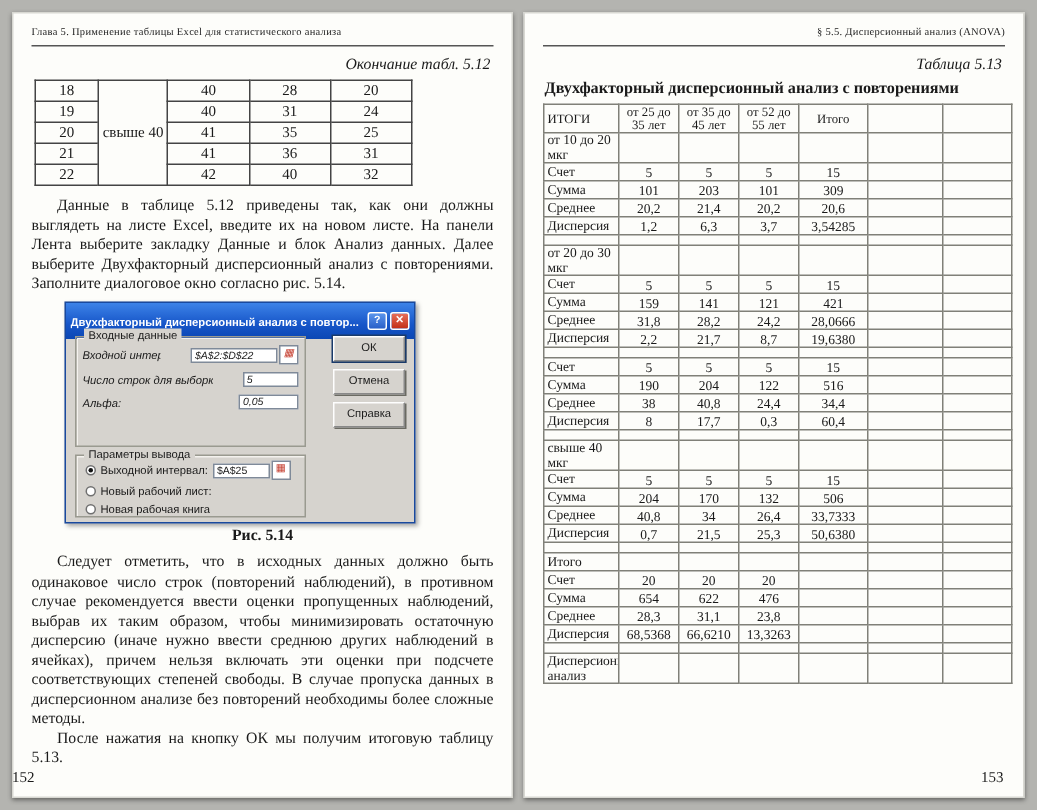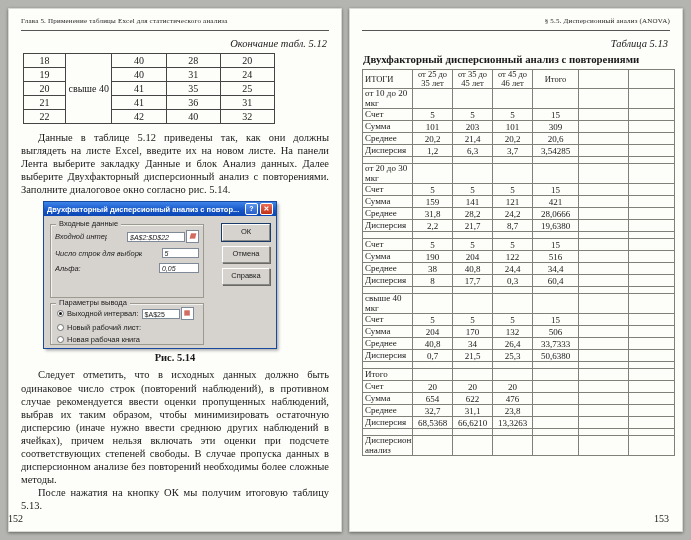--- a/index.html
+++ b/index.html
@@ -29,21 +29,21 @@
   .para{font-size:10.5px;line-height:13.1px;text-align:justify;text-indent:17px;margin:0;}
   .para + .para{margin-top:0;}
   
   .dialog{
     width:232px;height:146px;position:relative;margin:5px 0 3px 22px;
     background:#d6d3ce;border:1px solid #19499e;
     font-family:"Liberation Sans", sans-serif;
     box-shadow:1.5px 1.5px 3px rgba(0,0,0,.35);
   }
   .dlg-title{
-    position:absolute;top:0;left:0;right:0;height:14px;
+    position:absolute;top:0;left:0;right:0;height:24px;
     background:linear-gradient(180deg,#3d83e8 0%,#1655c8 60%,#0b47b4 100%);
     display:flex;align-items:center;gap:2px;
     color:#fff;font-size:7.5px;font-weight:bold;padding:0 3px;box-sizing:border-box;
   }
   .dlg-title .t{flex:1;white-space:nowrap;overflow:hidden;}
   .tbtn{
     width:11px;height:10px;border:1px solid #fff;border-radius:2px;
     font-size:7px;line-height:9px;text-align:center;color:#fff;font-weight:bold;
     background:linear-gradient(180deg,#5a95ec,#2a5fc8);cursor:default;
   }
@@ -218,21 +218,21 @@
         <col style="width:40px">
           <col style="width:46px">
           <col style="width:50px">
           <col style="width:46px">
       </colgroup>
       <tbody id="t513-body">
           <tr>
             <td class="hd">ИТОГИ</td>
             <td class="hd">от 25 до 35 лет</td>
             <td class="hd">от 35 до 45 лет</td>
-            <td class="hd">от 45 до 46 лет</td>
+            <td class="hd">от 52 до 55 лет</td>
             <td class="hd">Итого</td>
             <td class="hd"></td>
             <td class="hd"></td>
           </tr>
           <tr>
             <td class="lbl">от 10 до 20 мкг</td>
             <td></td>
             <td></td>
             <td></td>
             <td></td>
@@ -459,21 +459,21 @@
             <td class="lbl">Сумма</td>
             <td>654</td>
             <td>622</td>
             <td>476</td>
             <td></td>
             <td></td>
             <td></td>
           </tr>
           <tr>
             <td class="lbl">Среднее</td>
-            <td>32,7</td>
+            <td>28,3</td>
             <td>31,1</td>
             <td>23,8</td>
             <td></td>
             <td></td>
             <td></td>
           </tr>
           <tr>
             <td class="lbl">Дисперсия</td>
             <td>68,5368</td>
             <td>66,6210</td>

